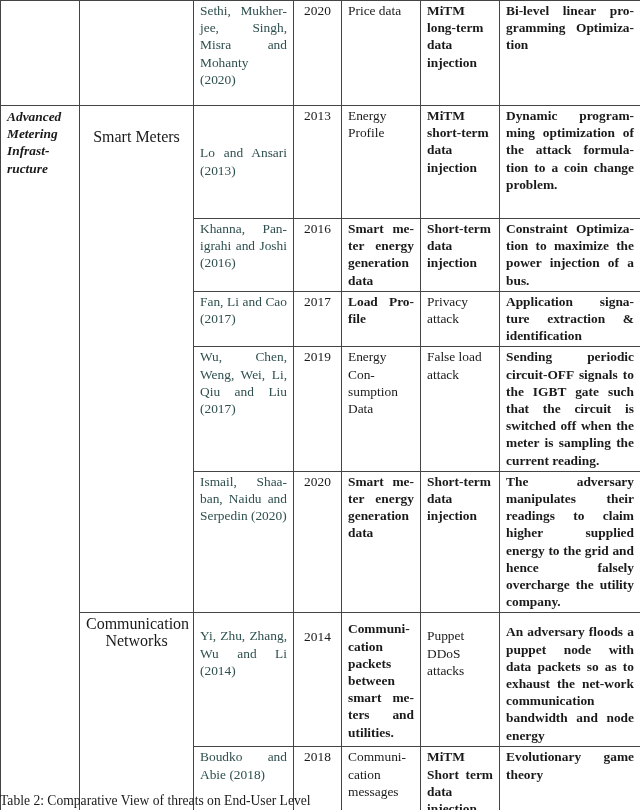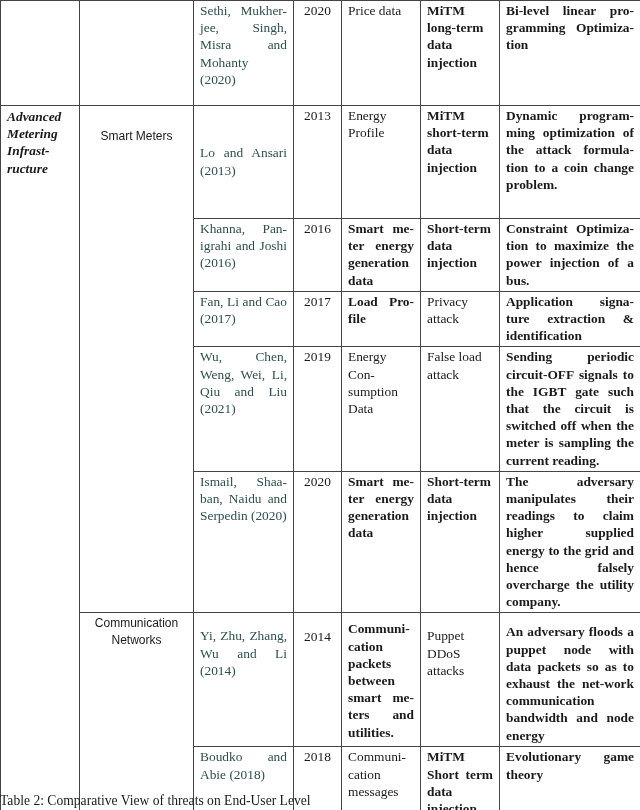--- a/index.html
+++ b/index.html
@@ -2,21 +2,21 @@
 <html><head>
 <meta charset="utf-8">
 <style>
   html, body { margin: 0; padding: 0; background: #ffffff; }
   body { width: 640px; height: 810px; position: relative; overflow: hidden;
          font-family: "Liberation Serif", "DejaVu Serif", serif; color: #1a1a1a; }
   table.threats { position: absolute; left: 0; top: 0; width: 640px; border-collapse: collapse;
                   table-layout: fixed; font-size: 13.4px; line-height: 17.2px; }
   table.threats td { border: 1px solid #444; vertical-align: top; padding: 1px 6px 2px 6px; }
   td.domain { text-align: left; font-weight: bold; font-style: italic; vertical-align: middle; padding-top: 0; }
-  td.sub { text-align: center; font-family: Liberation Sans, sans-serif; font-size: 12px; line-height: 17px; }
+  td.sub { text-align: center; font-family: Liberation Serif, serif; font-size: 16px; line-height: 17px; }
   td.author { color: #2f4f4f; text-align: justify; }
   td.author.center { vertical-align: middle; }
   td.year { text-align: center; }
   td.just { text-align: justify; font-weight: bold; }
   td.mid { vertical-align: middle; }
   .caption { position: absolute; left: 0; top: 793px; width: 640px; text-align: left;
              font-size: 13.6px; line-height: 16px; }
 </style>
 </head>
 <body>
@@ -62,21 +62,21 @@
     <td class="just">Constraint Optimiza-tion to maximize the power injection of a bus.</td>
   </tr>
   <tr style="height:51px">
     <td class="author">Fan, Li and Cao (2017)</td>
     <td class="year">2017</td>
     <td class="just">Load Pro-file</td>
     <td>Privacy attack</td>
     <td class="just">Application signa-ture extraction &amp; identification</td>
   </tr>
   <tr style="height:122px">
-    <td class="author">Wu, Chen, Weng, Wei, Li, Qiu and Liu (2021)</td>
+    <td class="author">Wu, Chen, Weng, Wei, Li, Qiu and Liu (2017)</td>
     <td class="year">2019</td>
     <td>Energy Con-sumption Data</td>
     <td>False load attack</td>
     <td class="just">Sending periodic circuit-OFF signals to the IGBT gate such that the circuit is switched off when the meter is sampling the current reading.</td>
   </tr>
   <tr style="height:132px">
     <td class="author">Ismail, Shaa-ban, Naidu and Serpedin (2020)</td>
     <td class="year">2020</td>
     <td class="just">Smart me-ter energy generation data</td>
     <td class="just">Short-term data injection</td>

